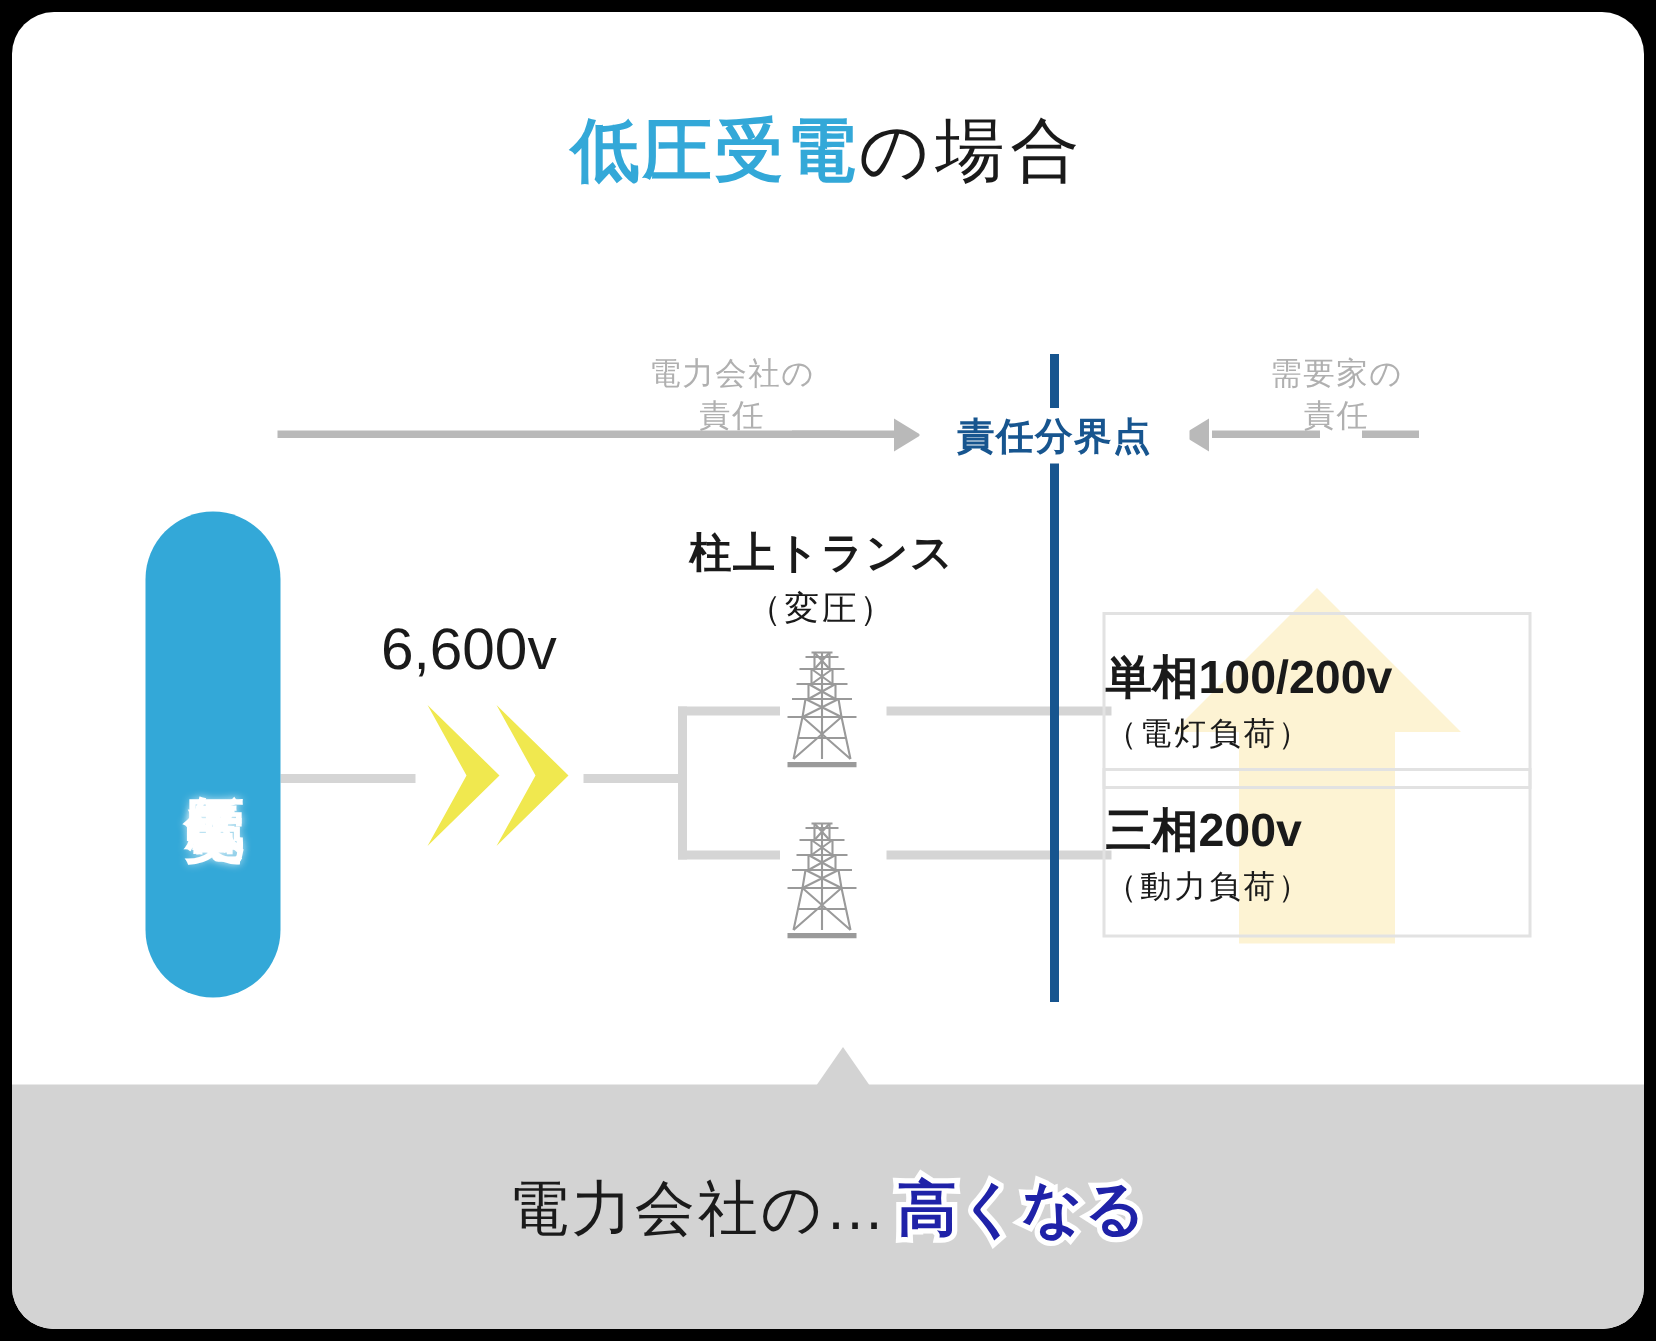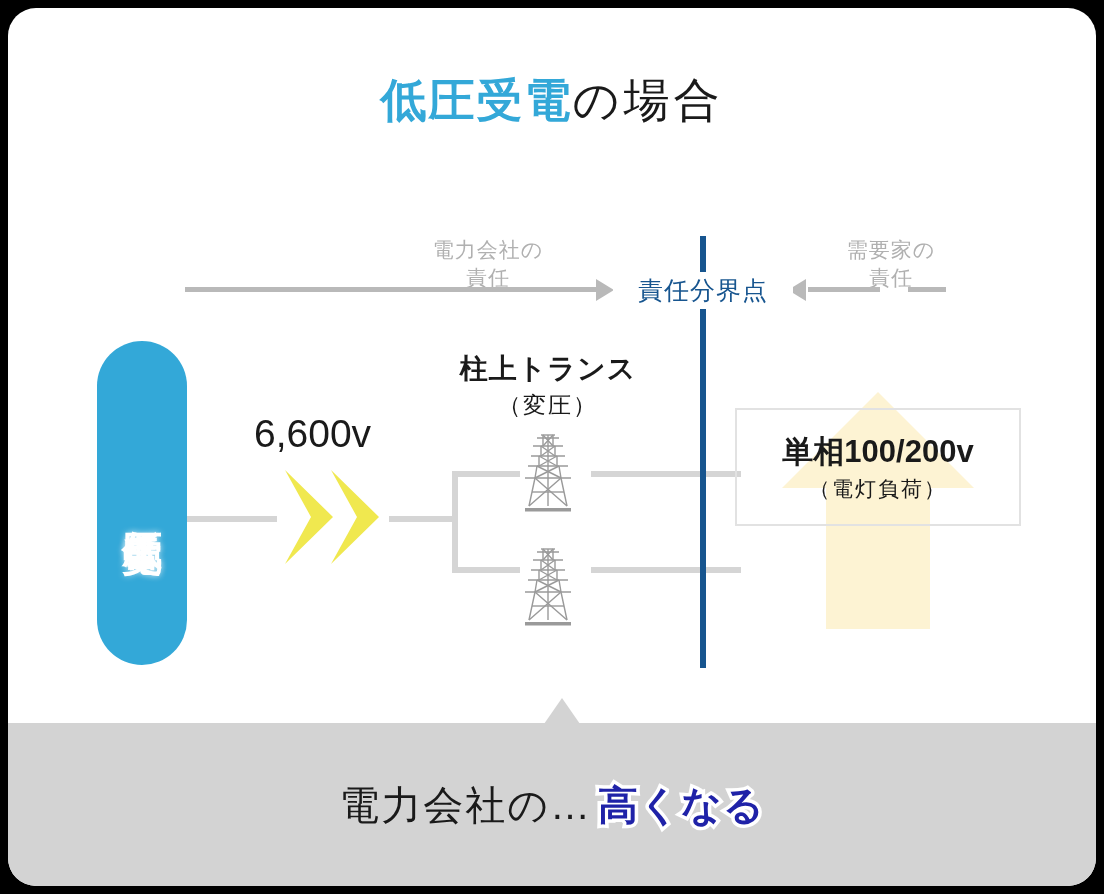--- a/index.html
+++ b/index.html
@@ -83,21 +83,21 @@
   #resp-arrow-left  { left: 588px; border-left: 18px solid #b9b9b9; }
   #resp-arrow-right { left: 780px; border-right: 18px solid #b9b9b9; }
 
   #resp-center-label {
     position: absolute;
     left: 605px;
     top: 264px;
     width: 180px;
     text-align: center;
     font-size: 25px;
-    font-weight: 400;
+    font-weight: 700;
     color: #17558f;
     letter-spacing: 1px;
     white-space: nowrap;
     background: #ffffff;
     z-index: 5;
     padding: 2px 0;
   }
 
   #boundary-line {
     position: absolute;
@@ -227,21 +227,21 @@
   .load-box {
     position: absolute;
     left: 727px;
     width: 286px;
     border: 2px solid #e2e2e2;
     background: transparent;
     box-sizing: border-box;
     z-index: 3;
     display: flex;
     flex-direction: column;
-    align-items: center;
+    align-items: flex-start;
     justify-content: center;
   }
   #load-box-1 { top: 400px; height: 118px; }
   #load-box-2 { top: 504px; height: 113px; }
   .load-main {
     font-size: 31px;
     font-weight: 700;
     color: #1a1a1a;
     letter-spacing: 0px;
     white-space: nowrap;
@@ -389,20 +389,24 @@
   <svg id="house-arrow" viewBox="0 0 200 245">
     <polygon points="100,4 196,100 152,100 152,241 48,241 48,100 4,100" fill="#fdf3d3"></polygon>
   </svg>
 
 
   <div class="load-box" id="load-box-1">
     <div class="load-main">単相100/200v</div>
     <div class="load-sub">（電灯負荷）</div>
   </div>
 
+  <div class="load-box" id="load-box-2">
+    <div class="load-main">三相200v</div>
+    <div class="load-sub">（動力負荷）</div>
+  </div>
 
   <div id="band-notch"></div>
   <div id="band"></div>
   <div id="band-text">
     <span>電力会社の…</span><span class="emph">高くなる</span>
   </div>
 
 </div>
 
 </body></html>

